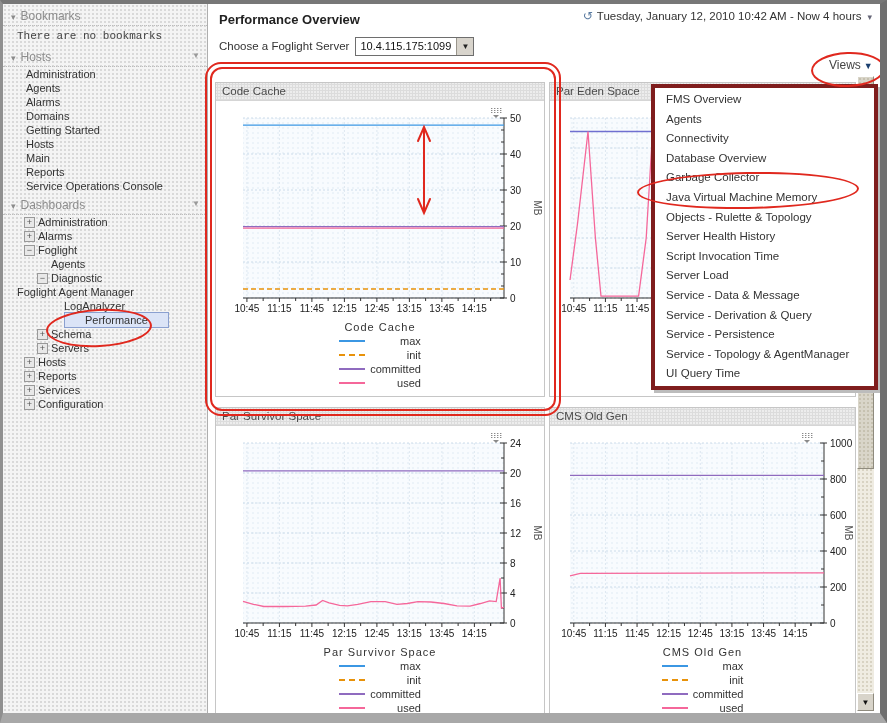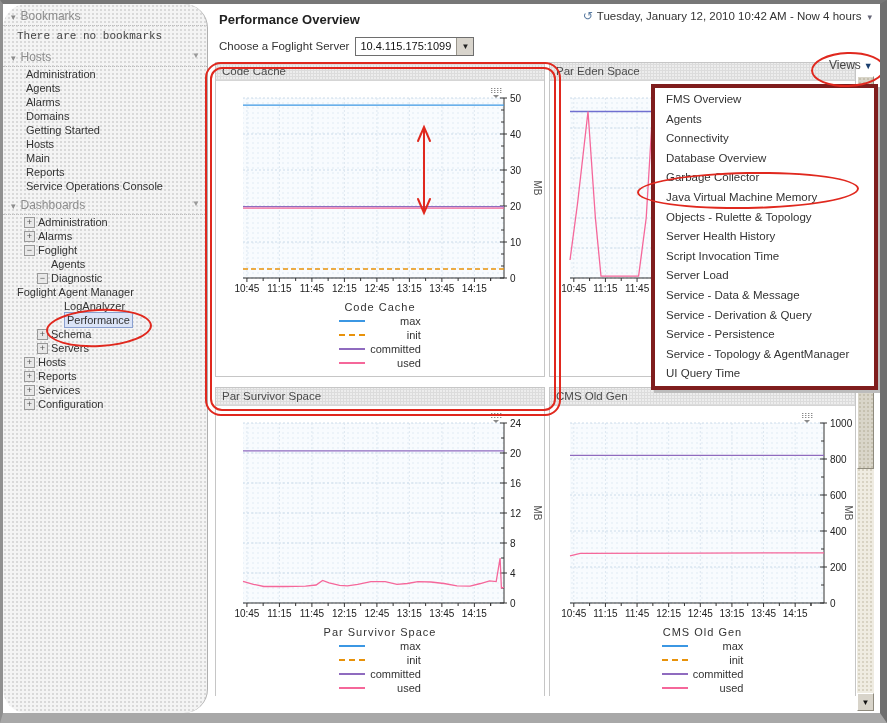--- a/index.html
+++ b/index.html
@@ -3,47 +3,47 @@
 <meta charset="utf-8">
 <style>
   html,body{margin:0;padding:0;background:#e9e9e9;font-family:"Liberation Sans","DejaVu Sans",sans-serif;}
   #page{position:relative;width:887px;height:723px;background:#fff;overflow:hidden;}
   
   #frame{position:absolute;inset:0;border-top:4px solid #777;border-left:3px solid #8f8f8f;
          border-right:7px solid #6f6f6f;border-bottom:10px solid #a8a8a8;pointer-events:none;z-index:150;}
   
   #sidebar{position:absolute;left:3px;top:4px;width:204px;height:709px;background:#f4f4f4;
            background-image:radial-gradient(#d9d9d9 1px,transparent 1.2px);background-size:4px 4px;
-           border-right:1px solid #aeaeae;overflow:hidden;font-size:11px;color:#333;border-radius:24px;}
+           border-right:1px solid #aeaeae;overflow:hidden;font-size:11px;color:#333;}
   .sec-head{position:relative;margin:2px 0 0 0;padding:3px 6px 2px 8px;color:#8c8c8c;font-size:12px;
             border-bottom:1px dotted #bdbdbd;cursor:default;}
   .sec-head .tri{color:#8a8a8a;font-size:9px;margin-right:5px;}
   .sec-head .filter{position:absolute;right:7px;top:4px;color:#9a9a9a;font-size:8px;}
   .empty-note{padding:4px 0 3px 14px;color:#444;font-family:Liberation Mono, monospace;}
   .side-item{height:14px;line-height:14px;padding-left:23px;white-space:nowrap;cursor:pointer;}
   .tree-row{height:14px;line-height:14px;white-space:nowrap;cursor:pointer;display:flex;align-items:center;}
   .tbox{display:inline-block;width:9px;height:9px;line-height:8px;font-size:9px;text-align:center;
         border:1px solid #999;background:#e8e8e8;color:#555;margin-right:3px;flex:0 0 auto;}
   .tspace{display:inline-block;width:14px;flex:0 0 auto;}
-  .tlabel.selected{background:#dbe4f7;border:1px solid #8aa0d0;padding:0 2px;}
+  .tlabel.selected{background:#dbe4f7;border:1px solid #8aa0d0;padding:0 20px;}
   
   #main-title{position:absolute;left:219px;top:12px;font-size:13px;font-weight:bold;color:#222;}
   #time-range{position:absolute;top:9px;right:15px;font-size:11.5px;color:#333;cursor:pointer;margin-left:20px;}
   #time-range .clock{color:#5a7ba0;font-size:12px;margin-right:4px;}
   #time-range .tri{color:#667;font-size:9px;margin-left:6px;}
   #server-row{position:absolute;left:219px;top:37px;font-size:11.5px;color:#333;}
   #server-select{display:inline-flex;align-items:stretch;margin-left:6px;border:1px solid #6e6e6e;
                  background:#fff;height:17px;vertical-align:middle;cursor:pointer;}
   #server-select .val{padding:2px 5px 0 4px;font-size:11px;color:#111;}
   #server-select .btn{width:16px;background:#d8d4cc;border-left:1px solid #9a968c;display:flex;
                       align-items:center;justify-content:center;font-size:8px;color:#222;}
   #views-btn{position:absolute;left:829px;top:58px;font-size:12px;color:#444;cursor:pointer;z-index:55;}
   #views-btn .tri{color:#1a3f6f;font-size:9px;margin-left:3px;}
   
-  #charts{position:absolute;left:210px;top:60px;width:647px;height:636px;overflow:hidden;z-index:5;}
+  #charts{position:absolute;left:210px;top:80px;width:647px;height:636px;overflow:hidden;z-index:5;}
   .tile{position:absolute;background:#fff;border:1px solid #c6c6c6;}
   .tile-head{height:17px;line-height:17px;padding-left:6px;font-size:11.5px;color:#4a4a4a;
              background:#ededed;background-image:radial-gradient(#dcdcdc 1px,transparent 1.2px);
              background-size:3px 3px;border-bottom:1px solid #d5d5d5;}
   .grid-icon{position:absolute;right:42px;top:21px;cursor:pointer;}
   .legend{text-align:center;font-size:11px;color:#333;margin-top:2px;}
   .legend .ltitle{margin-bottom:1px;letter-spacing:1px;}
   .legend .lrows{display:inline-block;text-align:left;}
   .legend .lrow{height:14px;display:flex;align-items:center;justify-content:space-between;}
   .legend .lsamp{display:inline-block;width:26px;margin-right:5px;border-top-width:2px;border-top-style:solid;}

